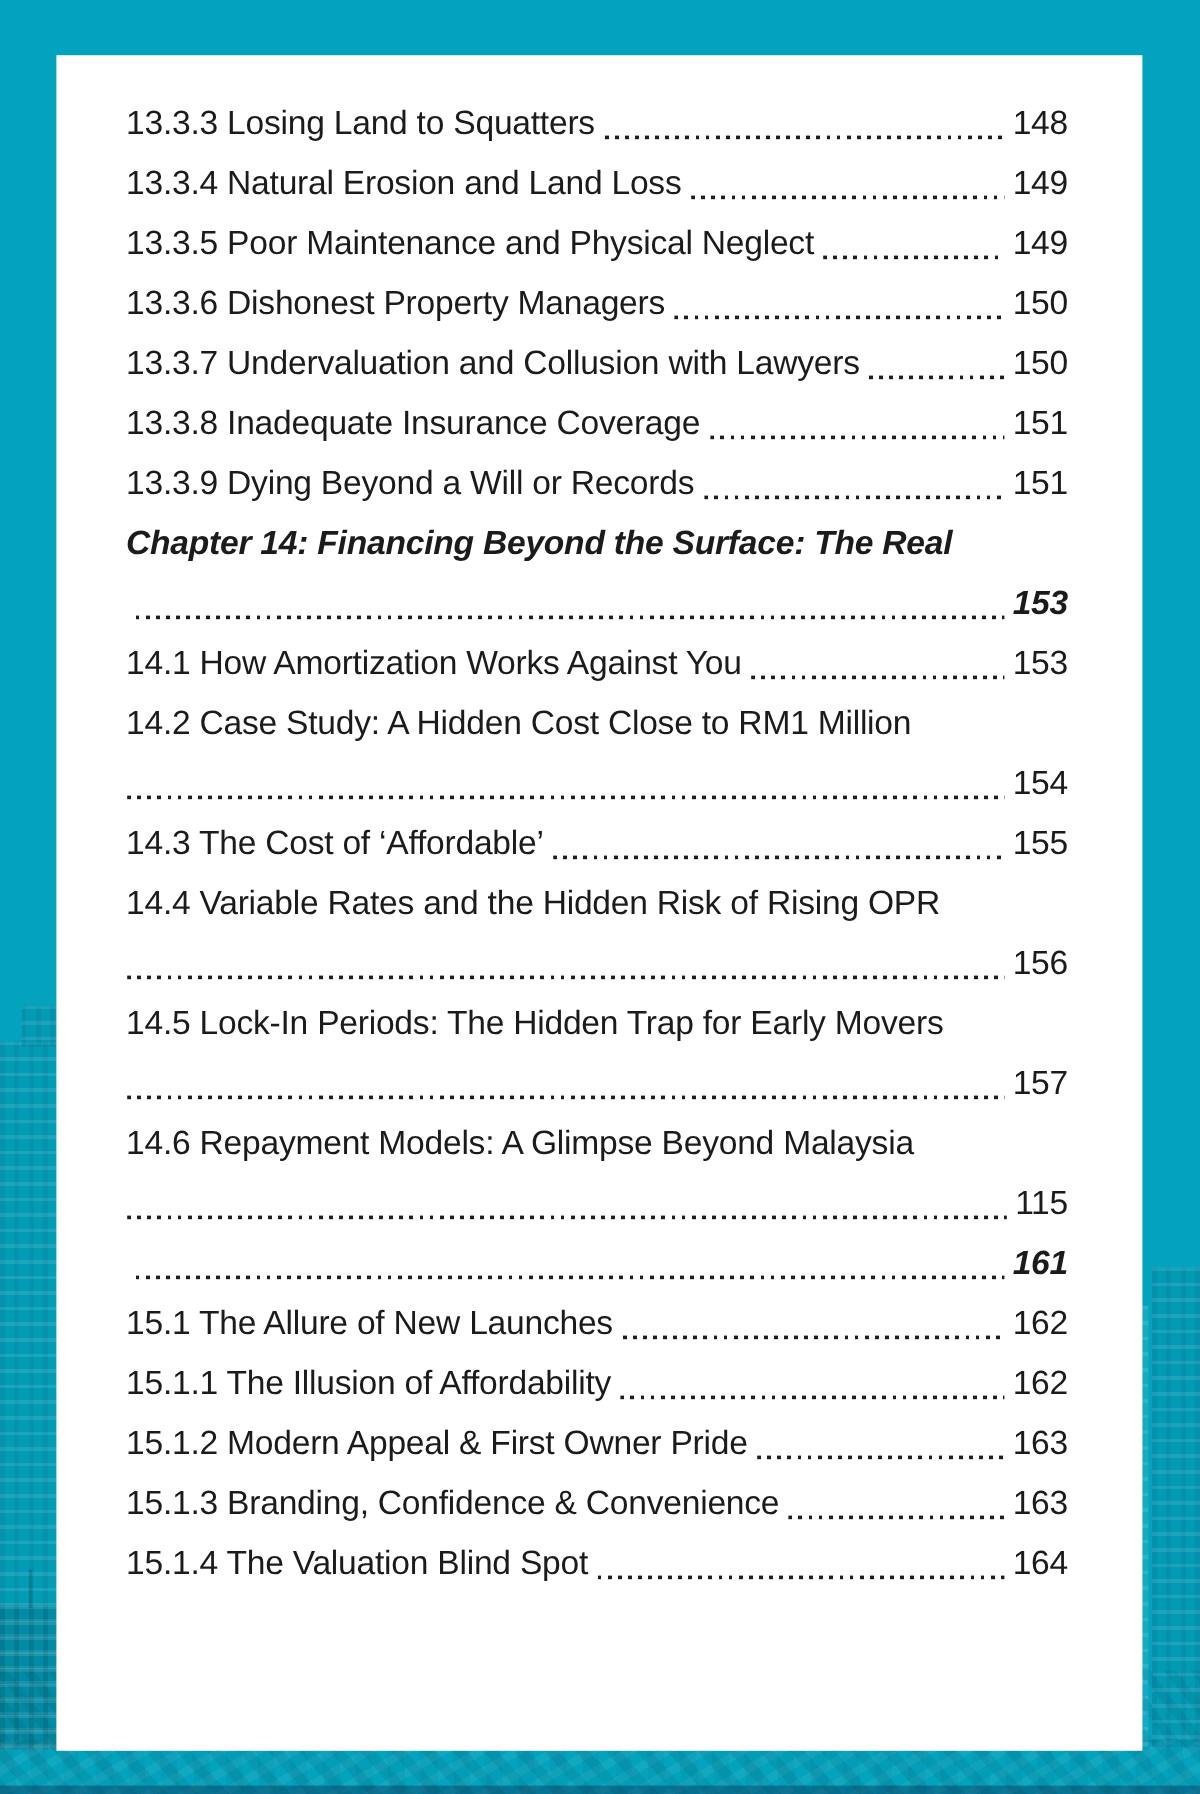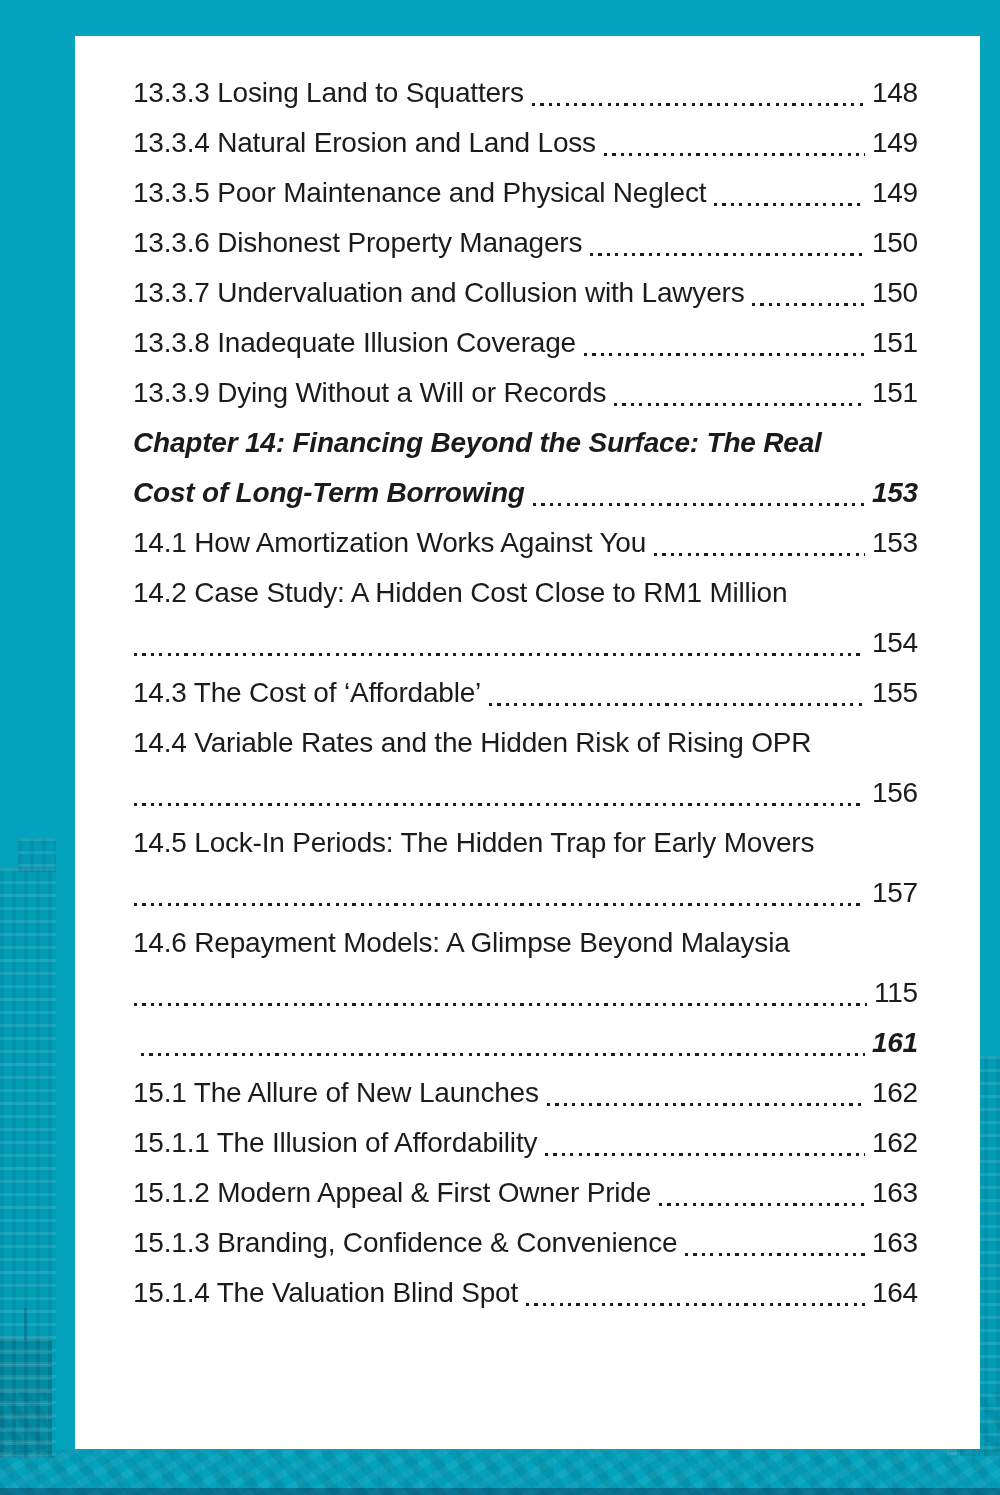--- a/index.html
+++ b/index.html
@@ -41,25 +41,24 @@
   .corner-mottle-left  { left: 0;     top: 1392px; width: 47px; height: 60px;
       background-image: repeating-linear-gradient(52deg, rgba(0,55,75,0.09) 0 8px, rgba(0,55,75,0) 8px 17px); }
   .corner-mottle-right { left: 952px; top: 1392px; width: 48px; height: 60px;
       background-image: repeating-linear-gradient(52deg, rgba(0,55,75,0.09) 0 8px, rgba(0,55,75,0) 8px 17px); }
   .bottom-shade { left: 0; top: 1488px; width: 1000px; height: 7px; background-color: rgba(8,48,86,0.40); }
 
   
   .sheet {
     position: absolute;
     left: 47px;
-    top: 36px;
+    top: 46px;
     width: 905px;
     height: 1413px;
     background: #ffffff;
-    margin-left: 28px;
   }
   .toc {
     box-sizing: border-box;
     width: 100%;
     height: 100%;
     padding: 32px 62px 0 58px;
   }
   .toc-line {
     display: flex;
     align-items: baseline;
@@ -119,35 +118,34 @@
     <span class="toc-text">13.3.6 Dishonest Property Managers</span>
     <span class="leader"></span>
     <span class="toc-page">150</span>
   </div>
         <div class="toc-line">
     <span class="toc-text">13.3.7 Undervaluation and Collusion with Lawyers</span>
     <span class="leader"></span>
     <span class="toc-page">150</span>
   </div>
         <div class="toc-line">
-    <span class="toc-text">13.3.8 Inadequate Illusion Coverage</span>
+    <span class="toc-text">13.3.8 Inadequate Insurance Coverage</span>
     <span class="leader"></span>
     <span class="toc-page">151</span>
   </div>
         <div class="toc-line">
-    <span class="toc-text">13.3.9 Dying Without a Will or Records</span>
+    <span class="toc-text">13.3.9 Dying Beyond a Will or Records</span>
     <span class="leader"></span>
     <span class="toc-page">151</span>
   </div>
         <div class="toc-line bold">
     <span class="toc-text">Chapter 14: Financing Beyond the Surface: The Real</span>
 
   </div>
         <div class="toc-line bold">
-    <span class="toc-text">Cost of Long-Term Borrowing</span>
     <span class="leader"></span>
     <span class="toc-page">153</span>
   </div>
         <div class="toc-line">
     <span class="toc-text">14.1 How Amortization Works Against You</span>
     <span class="leader"></span>
     <span class="toc-page">153</span>
   </div>
         <div class="toc-line">
     <span class="toc-text">14.2 Case Study: A Hidden Cost Close to RM1 Million</span>

